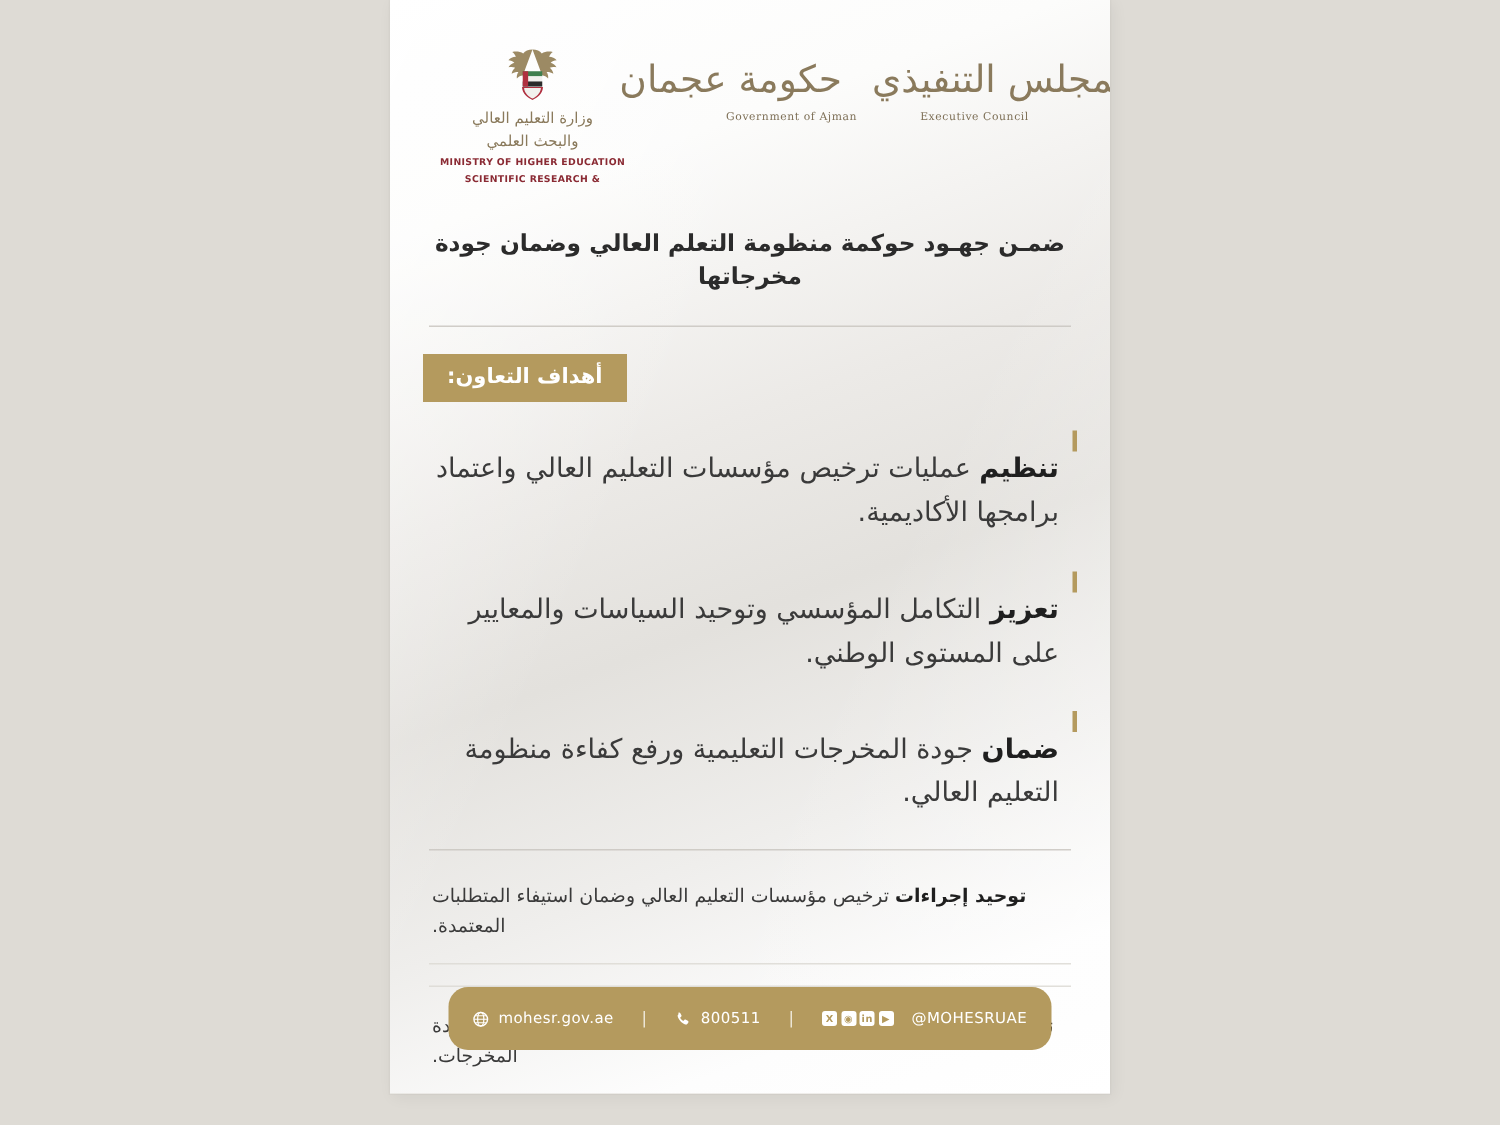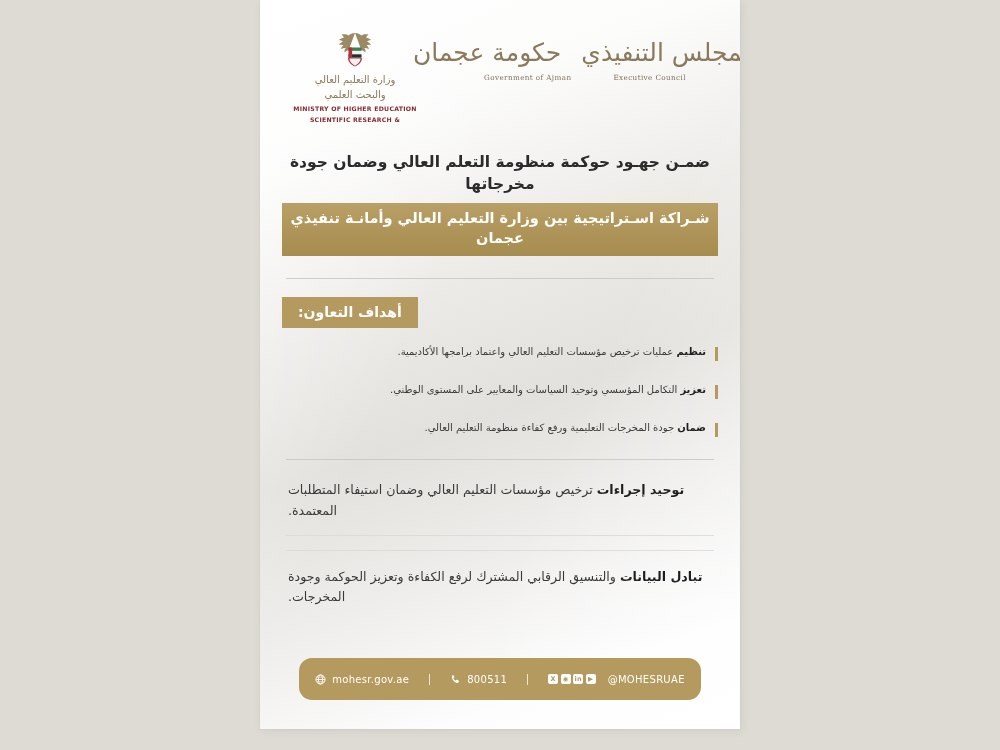--- a/index.html
+++ b/index.html
@@ -193,23 +193,24 @@
   .bullet-bar {
     flex: 0 0 auto;
     width: 3px;
     height: 14px;
     background: #b49a5e;
     margin-top: 3px;
   }
   .list-text {
     flex: 1 1 auto;
     color: #3a3a3a;
-    font-size: 10px;
+    font-size: 18px;
     line-height: 1.6;
     text-align: right;
+    margin-top: 15px;
   }
   .list-text b { color: #1f1f1f; font-weight: bold; }
 
   
   .block {
     color: #3a3a3a;
     font-size: 12.6px;
     line-height: 1.62;
     text-align: left;
     padding: 2px 6px 0;
@@ -311,21 +312,20 @@
           </div>
           <div class="ajman-sub">
             <span>Executive Council</span>
             <span>Government of Ajman</span>
           </div>
         </div>
 
       </div>
 
       <div class="headline">ضمـن جهـود حوكمة منظومة التعلم العالي وضمان جودة مخرجاتها</div>
-      <div class="banner">شـراكة اسـتراتيجية بين وزارة التعليم العالي وأمانـة تنفيذي عجمان</div>
 
       <div class="rule"></div>
 
       <div class="section-tag-row">
         <div class="section-tag">أهداف التعاون:</div>
       </div>
 
       <div class="list">
         <div class="list-item">
           <span class="bullet-bar"></span>

